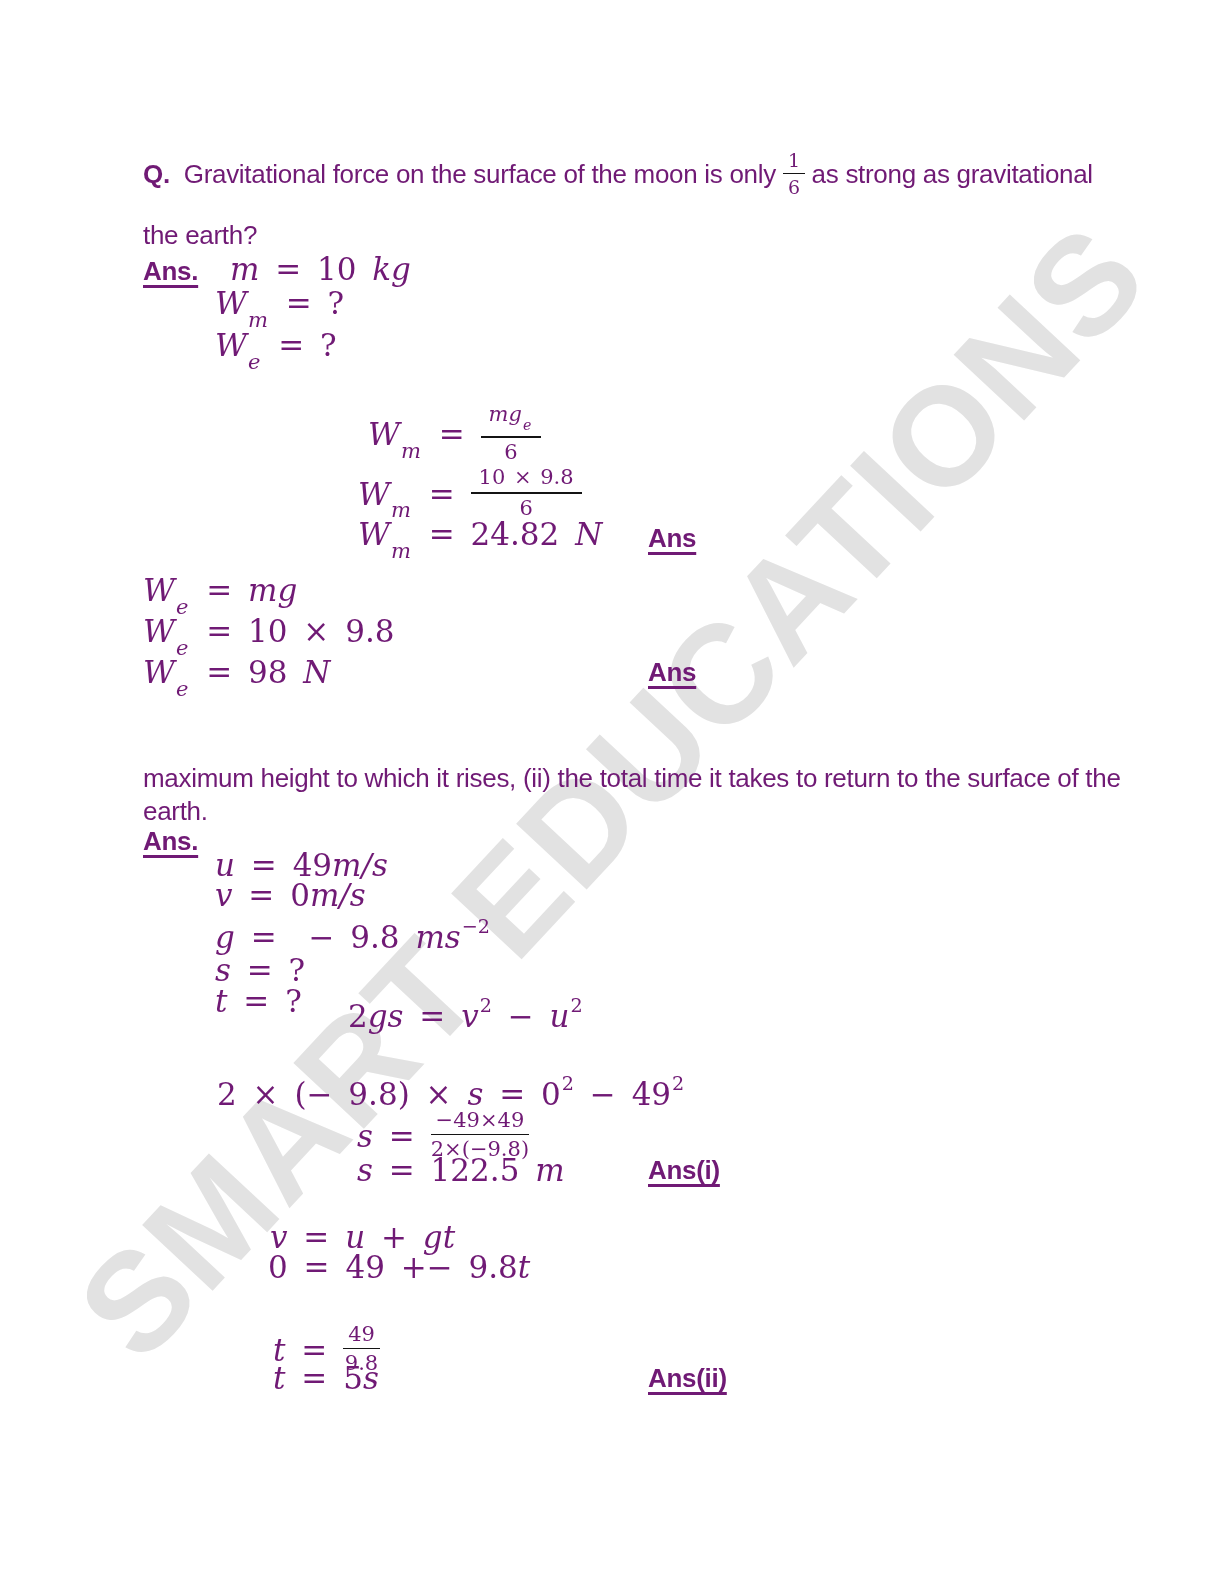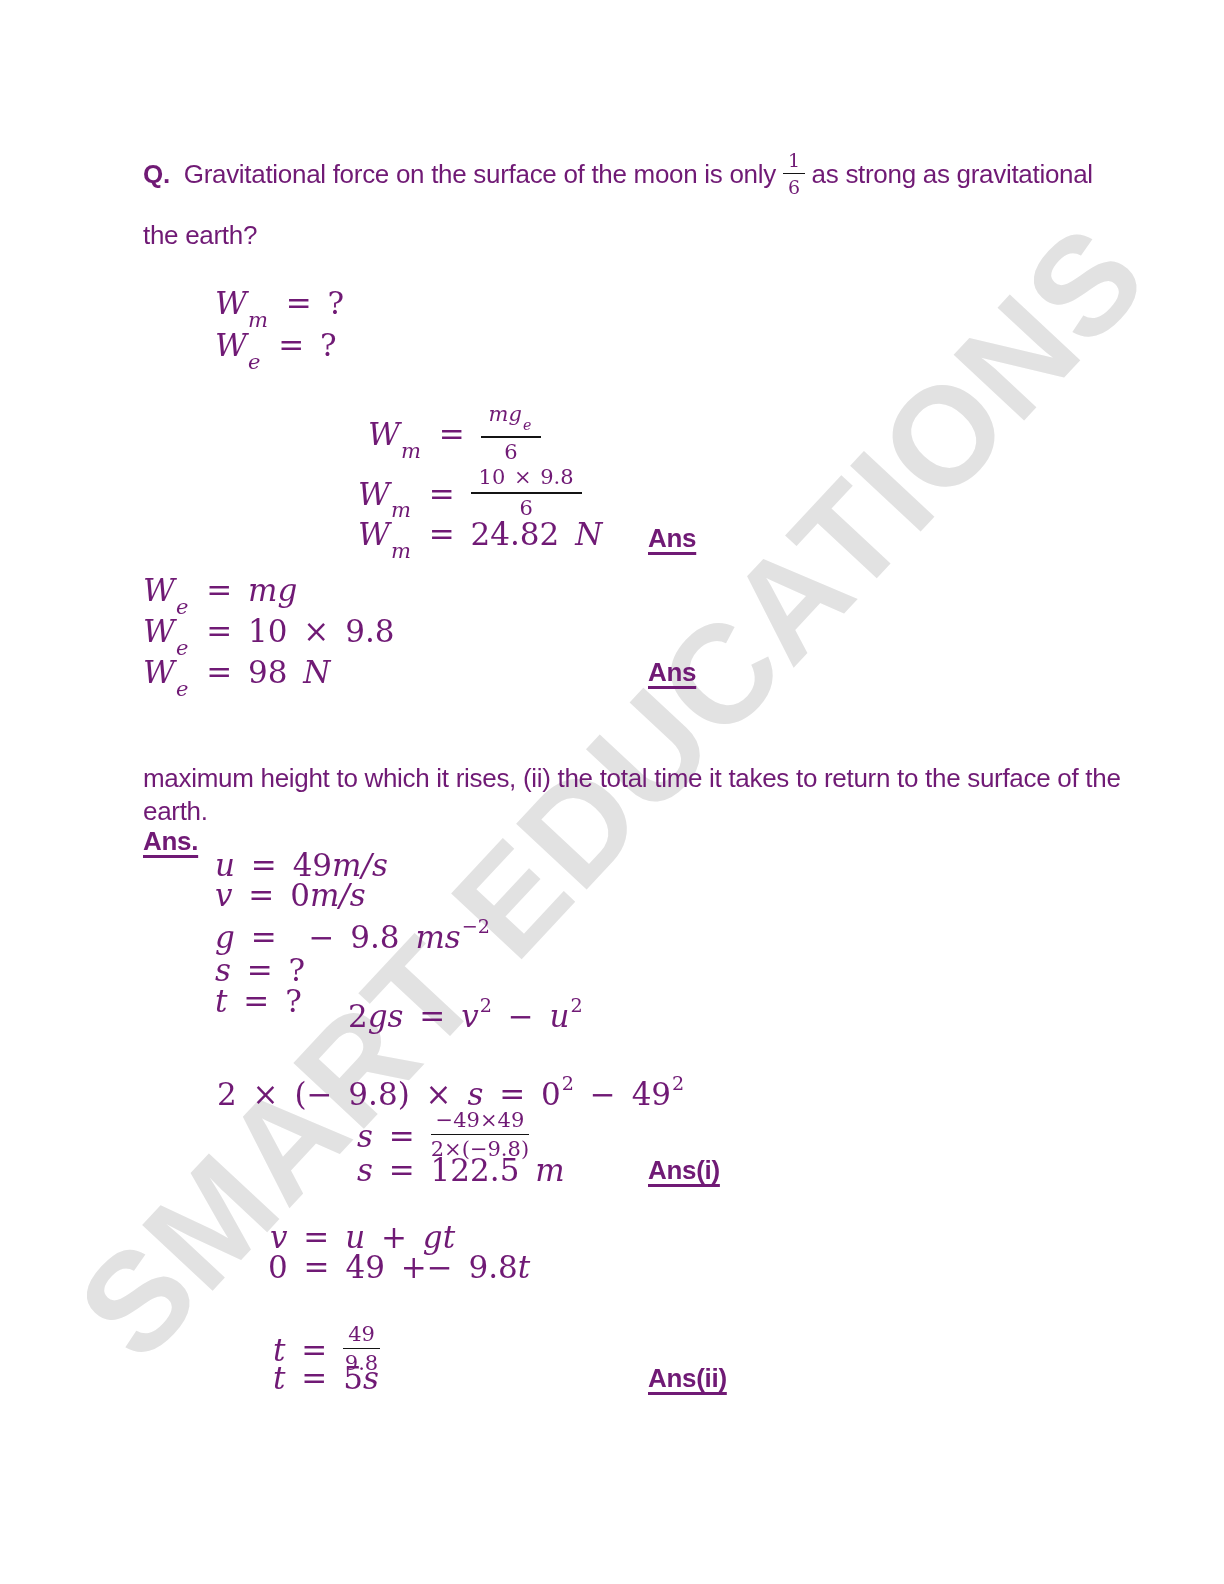--- a/index.html
+++ b/index.html
@@ -62,20 +62,21 @@
   .sans .frac{font-size:19px;transform:translateY(-2px);}
 </style>
 </head>
 <body>
 
 <div class="page" id="page">
   <div class="watermark">SMART EDUCATIONS</div>
 
 <div class="line sans" style="left: 143px; top: 151px;"><span class="tk-b">Q.</span><span class="tk-t">&nbsp; Gravitational force on the surface of the moon is only </span><span class="frac small"><span class="num"><span class="tk-n">1</span></span><span class="den"><span class="tk-n">6</span></span></span><span class="tk-t"> as strong as gravitational</span></div>
     <div class="line sans" style="left: 143px; top: 221px;"><span class="tk-t">the earth?</span></div>
+    <div class="line" style="left: 143px; top: 252px;"><span class="tk-bu">Ans.</span><span class="tk-n">&nbsp;&nbsp;</span><span class="tk-i">m</span><span class="tk-n"> = 10 </span><span class="tk-i">kg</span></div>
     <div class="line" style="left: 215px; top: 286px;"><span class="tk-i">W</span><span class="tk-sub">m</span><span class="tk-n"> = ?</span></div>
     <div class="line" style="left: 215px; top: 328px;"><span class="tk-i">W</span><span class="tk-sub">e</span><span class="tk-n"> = ?</span></div>
     <div class="line" style="left: 368px; top: 405px;"><span class="tk-i">W</span><span class="tk-sub">m</span><span class="tk-n"> = </span><span class="frac"><span class="num"><span class="tk-i">mg</span><span class="tk-sub">e</span></span><span class="den"><span class="tk-n">6</span></span></span></div>
     <div class="line" style="left: 358px; top: 468px;"><span class="tk-i">W</span><span class="tk-sub">m</span><span class="tk-n"> = </span><span class="frac"><span class="num"><span class="tk-n">10 × 9.8</span></span><span class="den"><span class="tk-n">6</span></span></span></div>
     <div class="line" style="left: 358px; top: 517px;"><span class="tk-i">W</span><span class="tk-sub">m</span><span class="tk-n"> = 24.82 </span><span class="tk-i">N</span></div>
     <div class="line sans" style="left: 648px; top: 524px;"><span class="tk-bu">Ans</span></div>
     <div class="line" style="left: 143px; top: 573px;"><span class="tk-i">W</span><span class="tk-sub">e</span><span class="tk-n"> = </span><span class="tk-i">mg</span></div>
     <div class="line" style="left: 143px; top: 614px;"><span class="tk-i">W</span><span class="tk-sub">e</span><span class="tk-n"> = 10 × 9.8</span></div>
     <div class="line" style="left: 143px; top: 655px;"><span class="tk-i">W</span><span class="tk-sub">e</span><span class="tk-n"> = 98 </span><span class="tk-i">N</span></div>
     <div class="line sans" style="left: 648px; top: 658px;"><span class="tk-bu">Ans</span></div>

